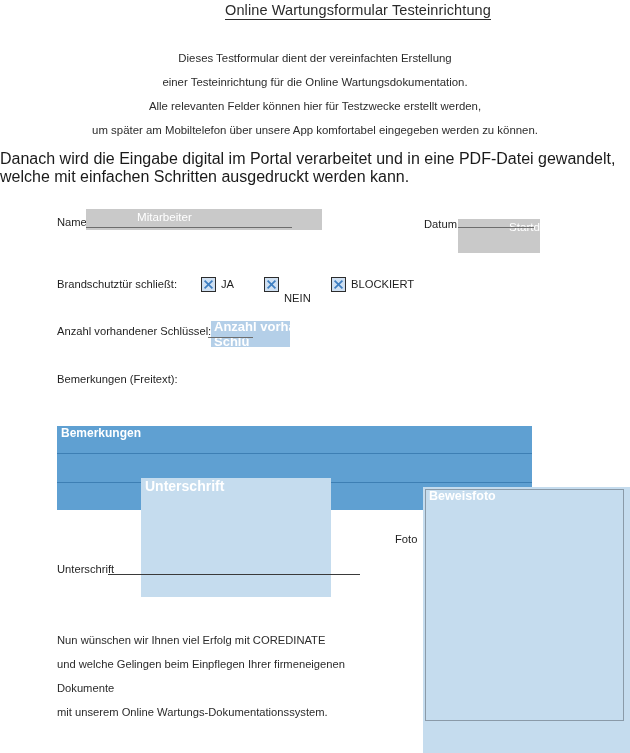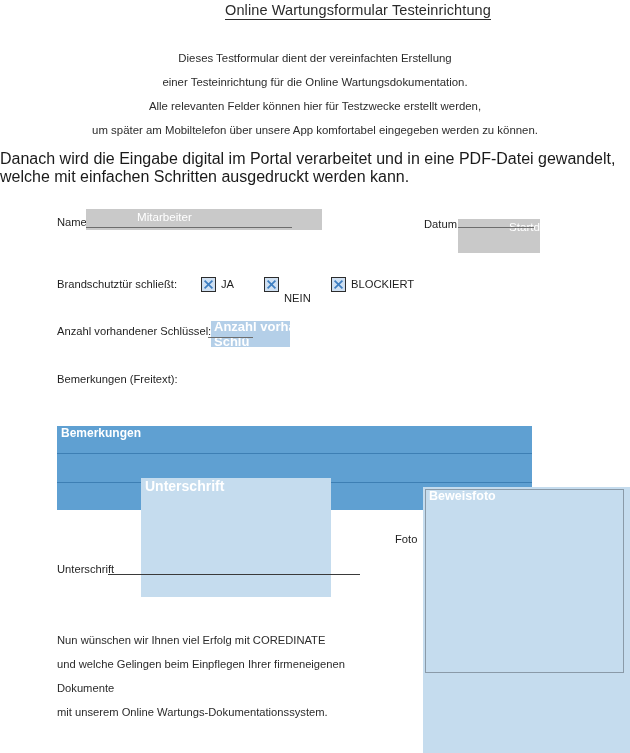--- a/index.html
+++ b/index.html
@@ -199,21 +199,21 @@
   #foto-label { left: 395px; top: 493px; margin-top: 40px; }
   #foto-backdrop {
     position: absolute;
     left: 423px; top: 487px;
     width: 207px; height: 266px;
     background: #c5dcee;
   }
   #foto-box {
     position: absolute;
     left: 425px; top: 489px;
-    width: 199px; height: 184px;
+    width: 199px; height: 232px;
     background: #c5dcee;
     border: 1px solid #8a9aa8;
     box-sizing: border-box;
     overflow: hidden;
   }
   #foto-box .ph5 {
     position: absolute;
     left: 3px; top: -1px;
     font-size: 12.5px;
     color: #ffffff;

